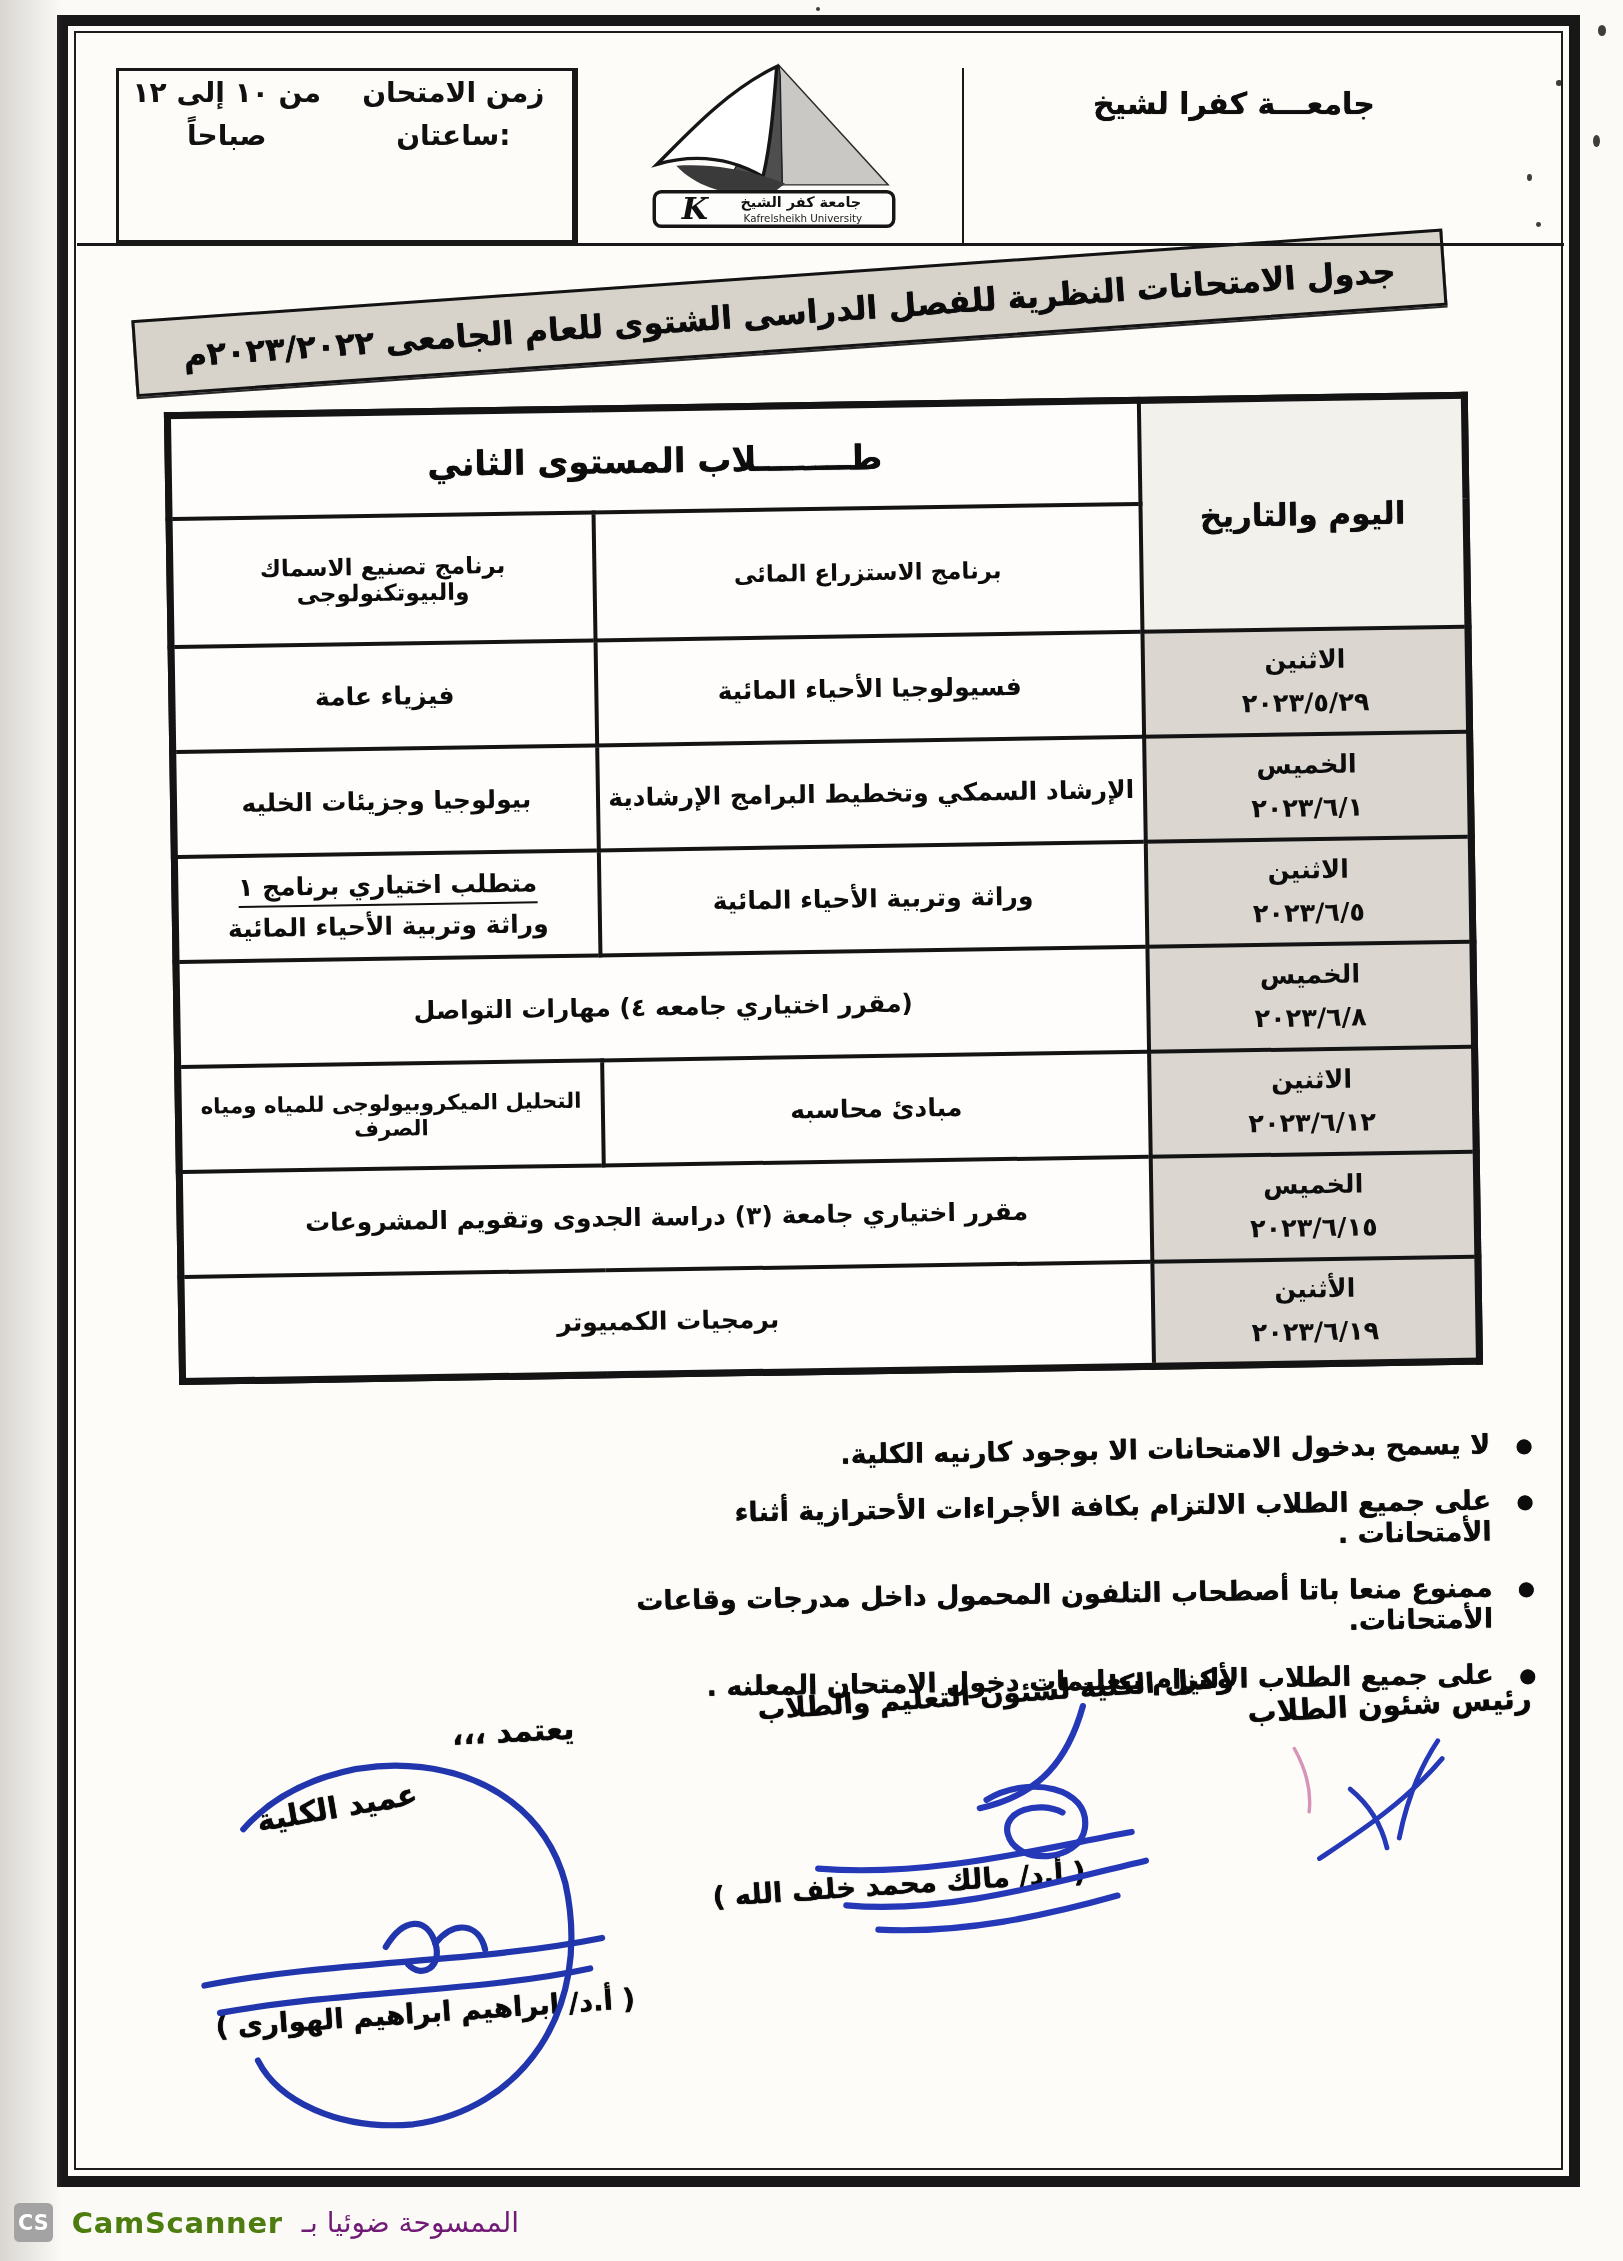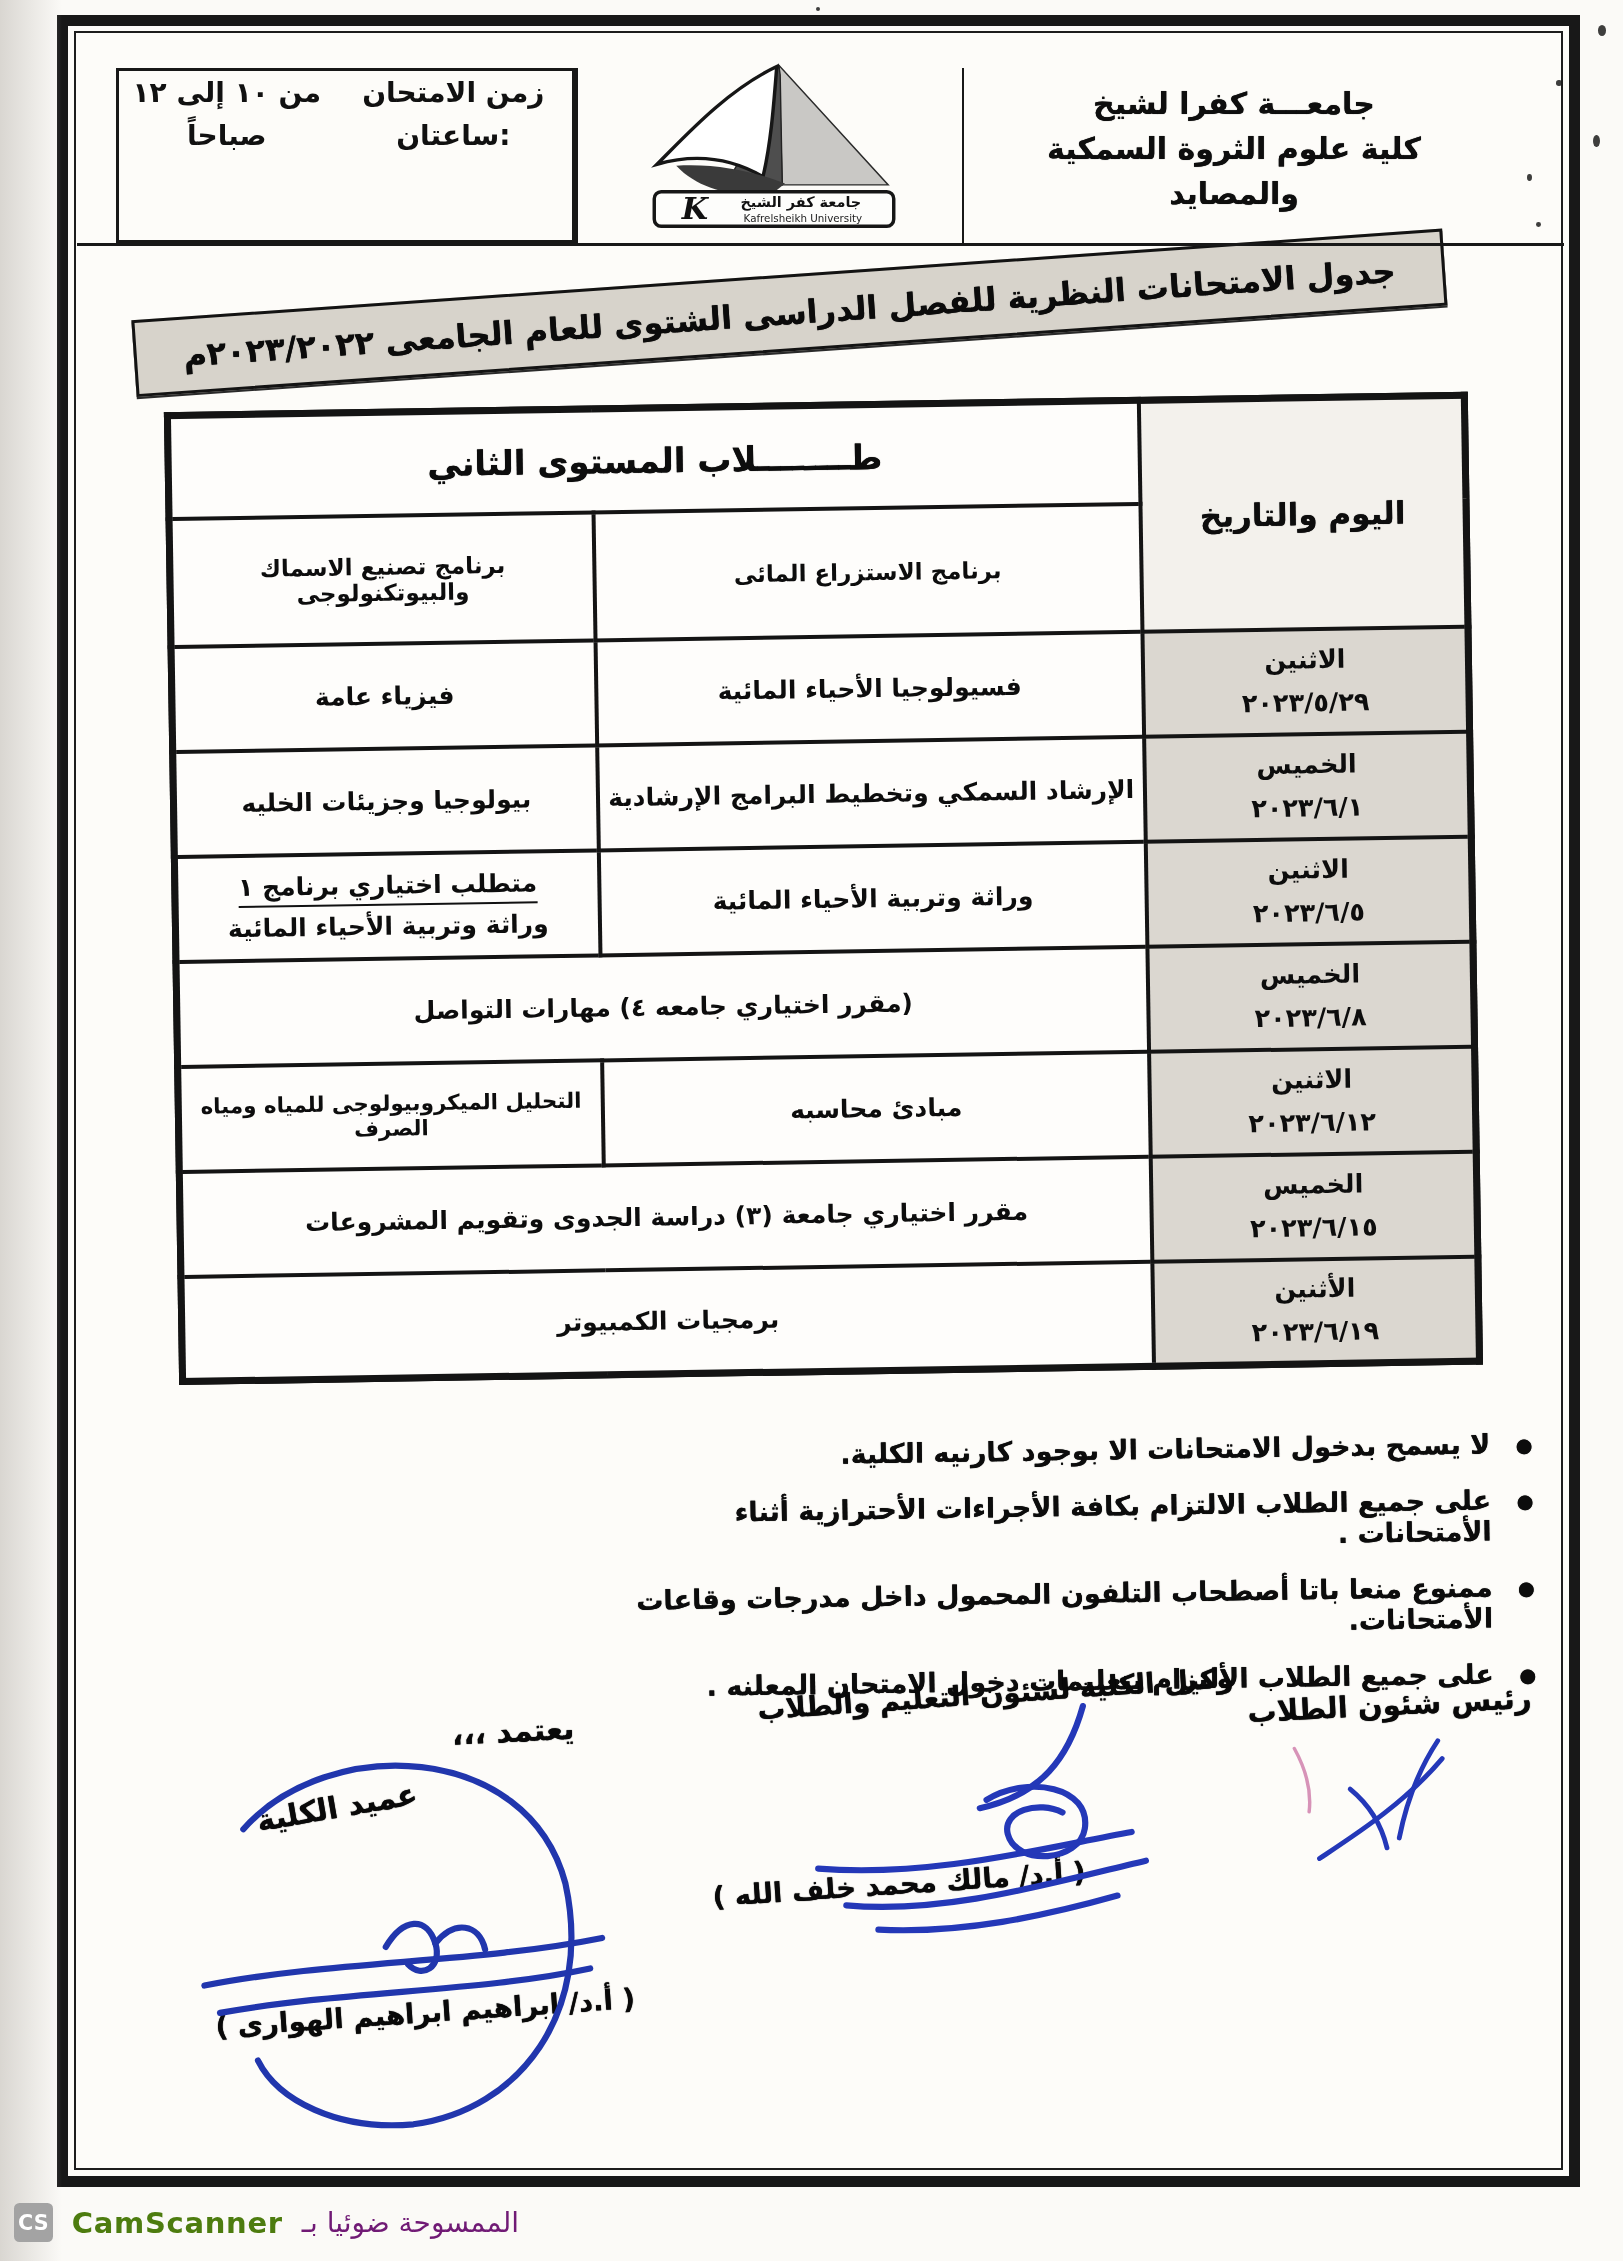--- a/index.html
+++ b/index.html
@@ -110,21 +110,20 @@
     <path d="M44,152 C104,148 162,162 202,178 L182,194 C122,198 74,184 44,152 Z" fill="#3a3a3a"></path>
     <rect x="12" y="190" width="348" height="50" rx="10" fill="#fdfdfb" stroke="#161616" stroke-width="5"></rect>
     <text x="52" y="230" font-family="DejaVu Serif, serif" font-style="italic" font-weight="bold" font-size="44" fill="#111">K</text>
     <text x="225" y="212" text-anchor="middle" font-family="DejaVu Sans, sans-serif" font-weight="bold" font-size="21" fill="#111" direction="rtl">جامعة كفر الشيخ</text>
     <text x="228" y="234" text-anchor="middle" font-family="DejaVu Sans, sans-serif" font-size="15" fill="#222">Kafrelsheikh University</text>
   </svg>
 </div>
 
 <div class="univ-block">
   <div>جامعـــة كفرا لشيخ</div>
-  <div>كلية علوم الثروة السمكية والمصايد</div>
 </div>
 
 <div class="tilt">
 
   <div class="banner">
     <span>جدول  الامتحانات النظرية للفصل الدراسى الشتوى للعام الجامعى ٢٠٢٣/٢٠٢٢م</span>
   </div>
 
   <table class="exam-table">
     <colgroup>

